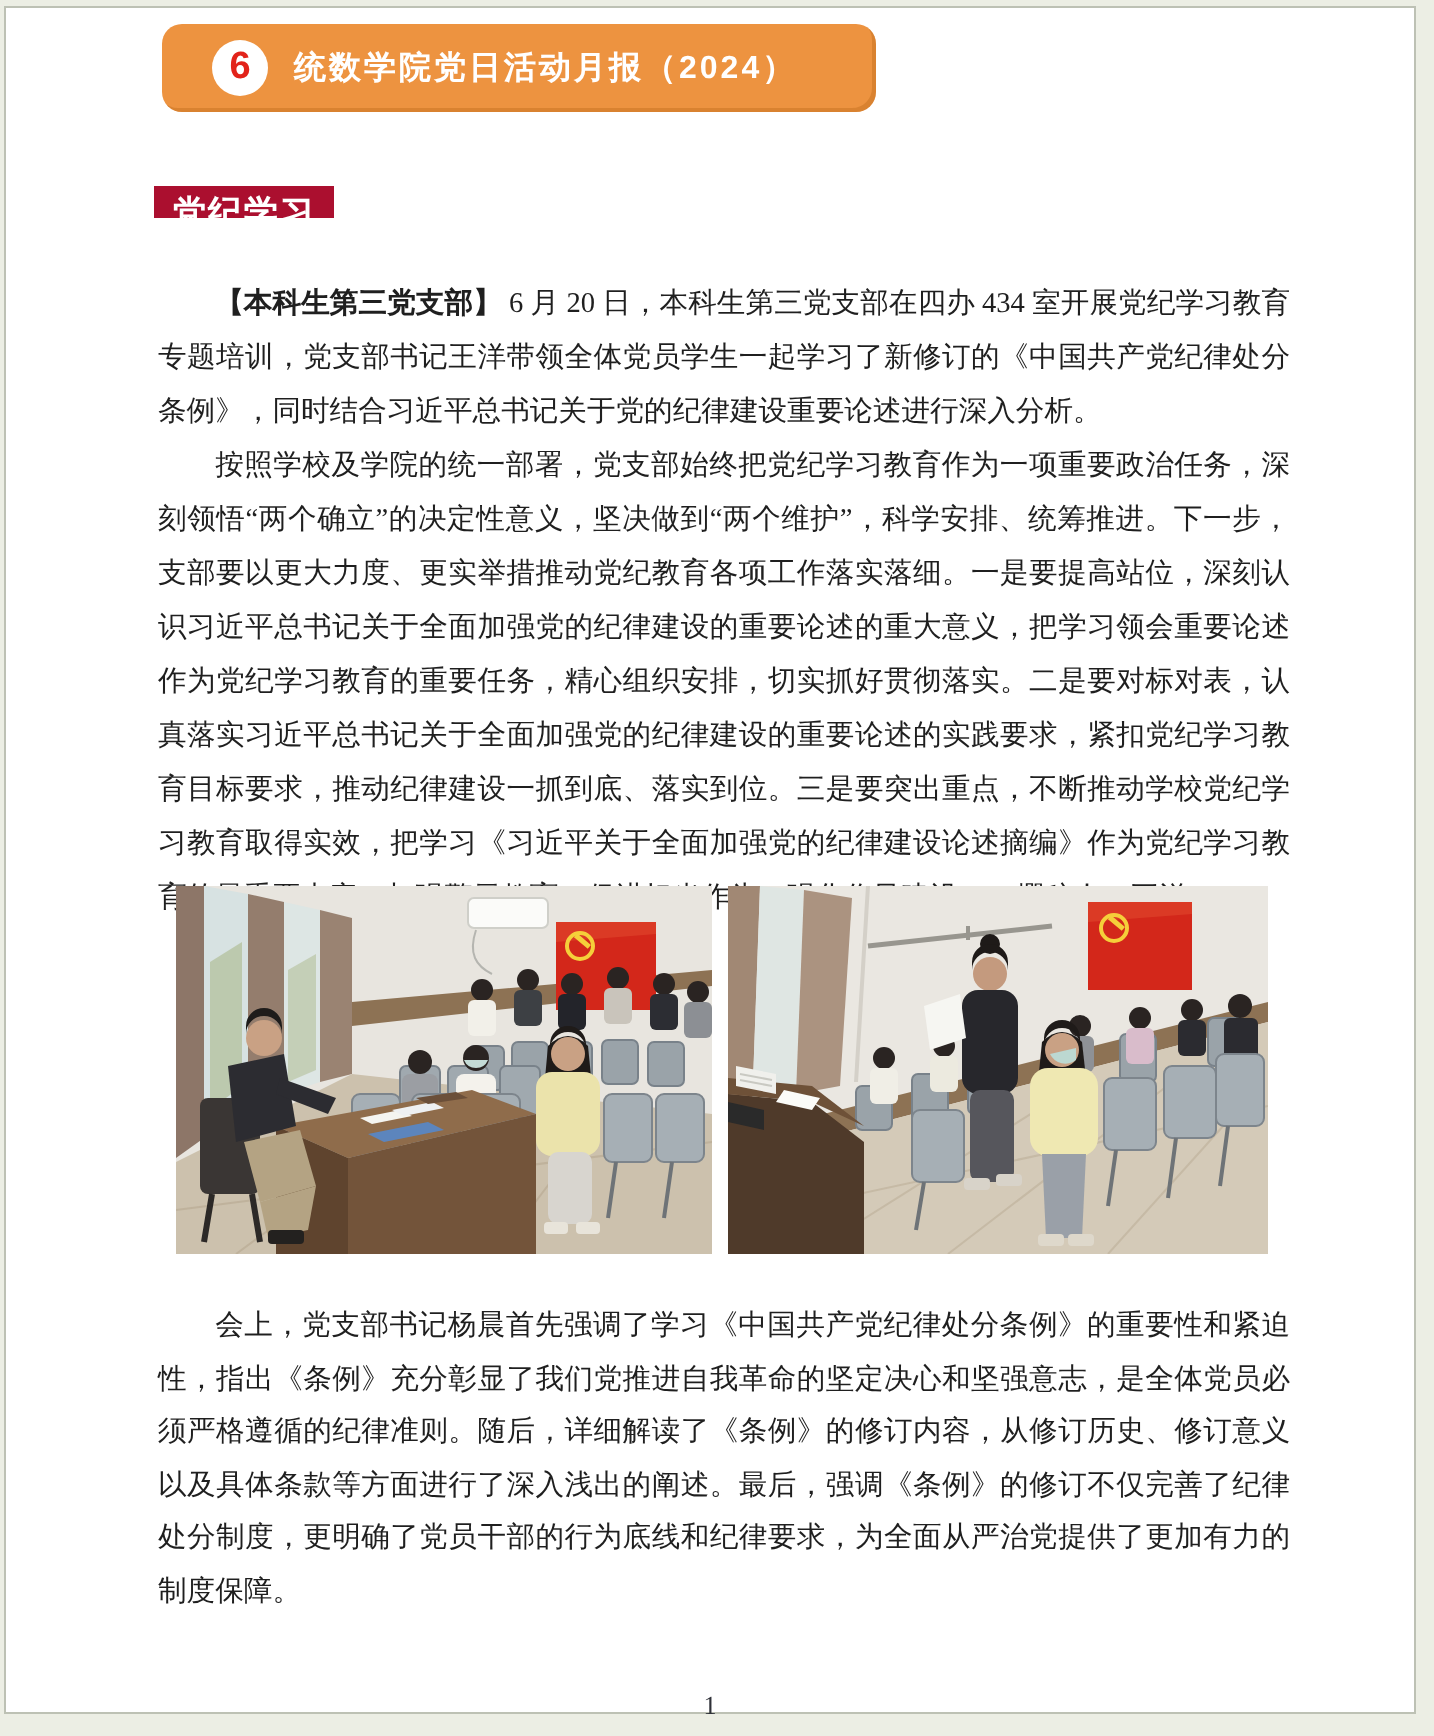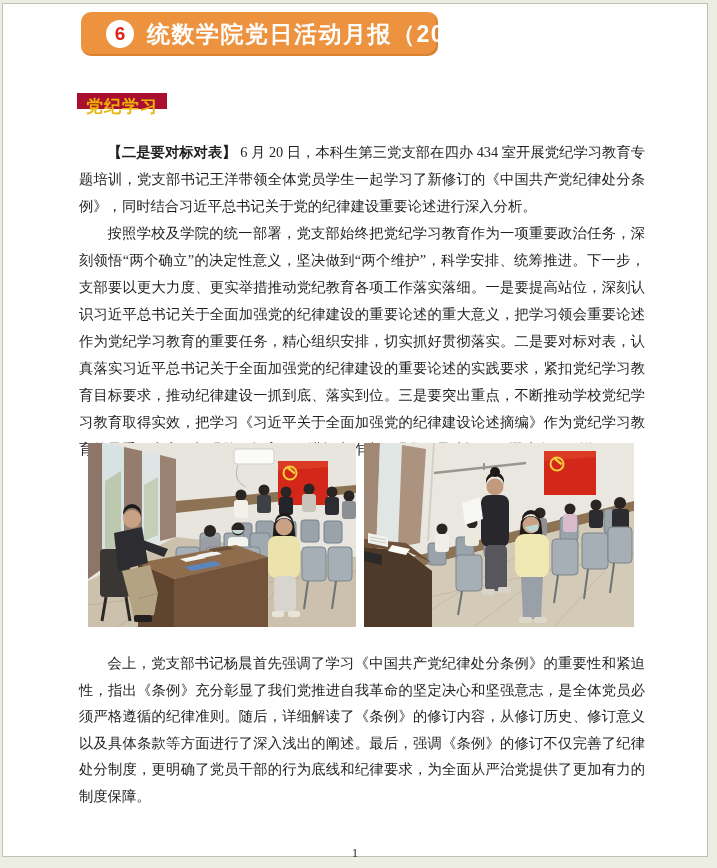--- a/index.html
+++ b/index.html
@@ -21,27 +21,27 @@
     display:flex;align-items:center;
     box-shadow:inset -2px -2px 0 rgba(180,100,20,.35);
     font-family:"Liberation Sans","DejaVu Sans",sans-serif;
   }
   .badge{
     position:absolute;left:25px;top:8px;width:28px;height:28px;border-radius:50%;
     background:#ffffff;display:flex;align-items:center;justify-content:center;
     font-weight:bold;font-size:19px;color:#E2231A;
   }
   .banner-title{
-    margin-left:66px;color:#ffffff;font-weight:bold;font-size:23px;letter-spacing:1.5px;
+    margin-left:66px;color:#ffffff;font-weight:bold;font-size:16px;letter-spacing:1.5px;
     white-space:nowrap;
   }
   
   .section-label{
     position:absolute;left:74px;top:89px;min-width:76px;height:16px;
-    background:#AB0F2F;color:#eab308;font-weight:bold;font-size:17px;
+    background:#AB0F2F;color:#ffffff;font-weight:bold;font-size:17px;
     line-height:28px;text-align:center;padding:0 7px;letter-spacing:1px;
     font-family:"Liberation Sans","DejaVu Sans",sans-serif;
   }
   
   .article-block{
     position:absolute;left:76px;width:566px;color:#1f1f1f;
     font-size:14.3px;line-height:27px;text-align:justify;
   }
   .article-block.block-a{top:135px;}
   .article-block.block-b{top:646px;line-height:26.5px;}
@@ -67,21 +67,21 @@
     <div class="badge">
       <span>6</span>
     </div>
     <div class="banner-title">统数学院党日活动月报（2024）</div>
   </div>
 
   <div class="section-label">党纪学习</div>
 
   <div class="article-block block-a">
     <p>
-      <span class="lead">【二是要对标对表】</span><span> 6 月 20 日，本科生第三党支部在四办 434 室开展党纪学习教育专题培训，党支部书记王洋带领全体党员学生一起学习了新修订的《中国共产党纪律处分条例》，同时结合习近平总书记关于党的纪律建设重要论述进行深入分析。</span>
+      <span class="lead">【本科生第三党支部】</span><span> 6 月 20 日，本科生第三党支部在四办 434 室开展党纪学习教育专题培训，党支部书记王洋带领全体党员学生一起学习了新修订的《中国共产党纪律处分条例》，同时结合习近平总书记关于党的纪律建设重要论述进行深入分析。</span>
     </p>
     <p>
       <span>按照学校及学院的统一部署，党支部始终把党纪学习教育作为一项重要政治任务，深刻领悟“两个确立”的决定性意义，坚决做到“两个维护”，科学安排、统筹推进。下一步，支部要以更大力度、更实举措推动党纪教育各项工作落实落细。一是要提高站位，深刻认识习近平总书记关于全面加强党的纪律建设的重要论述的重大意义，把学习领会重要论述作为党纪学习教育的重要任务，精心组织安排，切实抓好贯彻落实。二是要对标对表，认真落实习近平总书记关于全面加强党的纪律建设的重要论述的实践要求，紧扣党纪学习教育目标要求，推动纪律建设一抓到底、落实到位。三是要突出重点，不断推动学校党纪学习教育取得实效，把学习《习近平关于全面加强党的纪律建设论述摘编》作为党纪学习教育的最重要内容，加强警示教育，促进担当作为，强化作风建设。（撰稿人：王洋）</span>
     </p>
   </div>
 
   <div class="photo-row">
     <svg class="photo" width="268" height="184" viewBox="0 0 268 184" role="img" aria-label="会议室照片：党支部书记坐在讲桌前讲解，学生党员坐在灰色排椅上，墙上悬挂党旗">
       <rect width="268" height="184" fill="#e8e5df"></rect>
 

